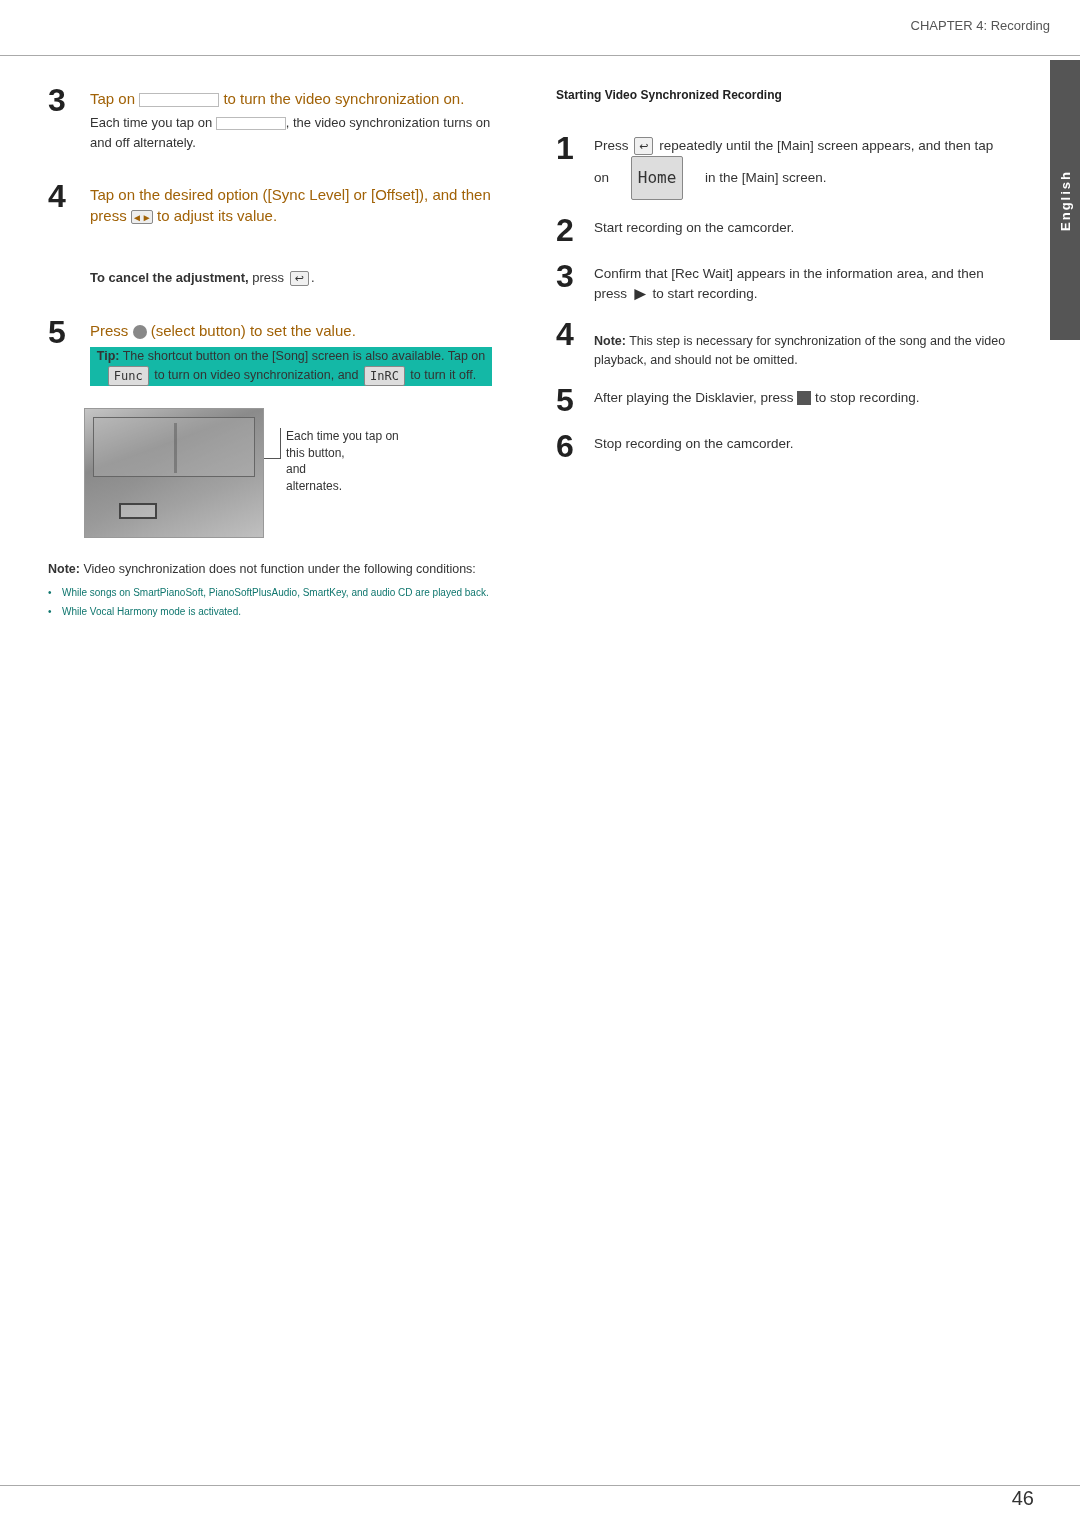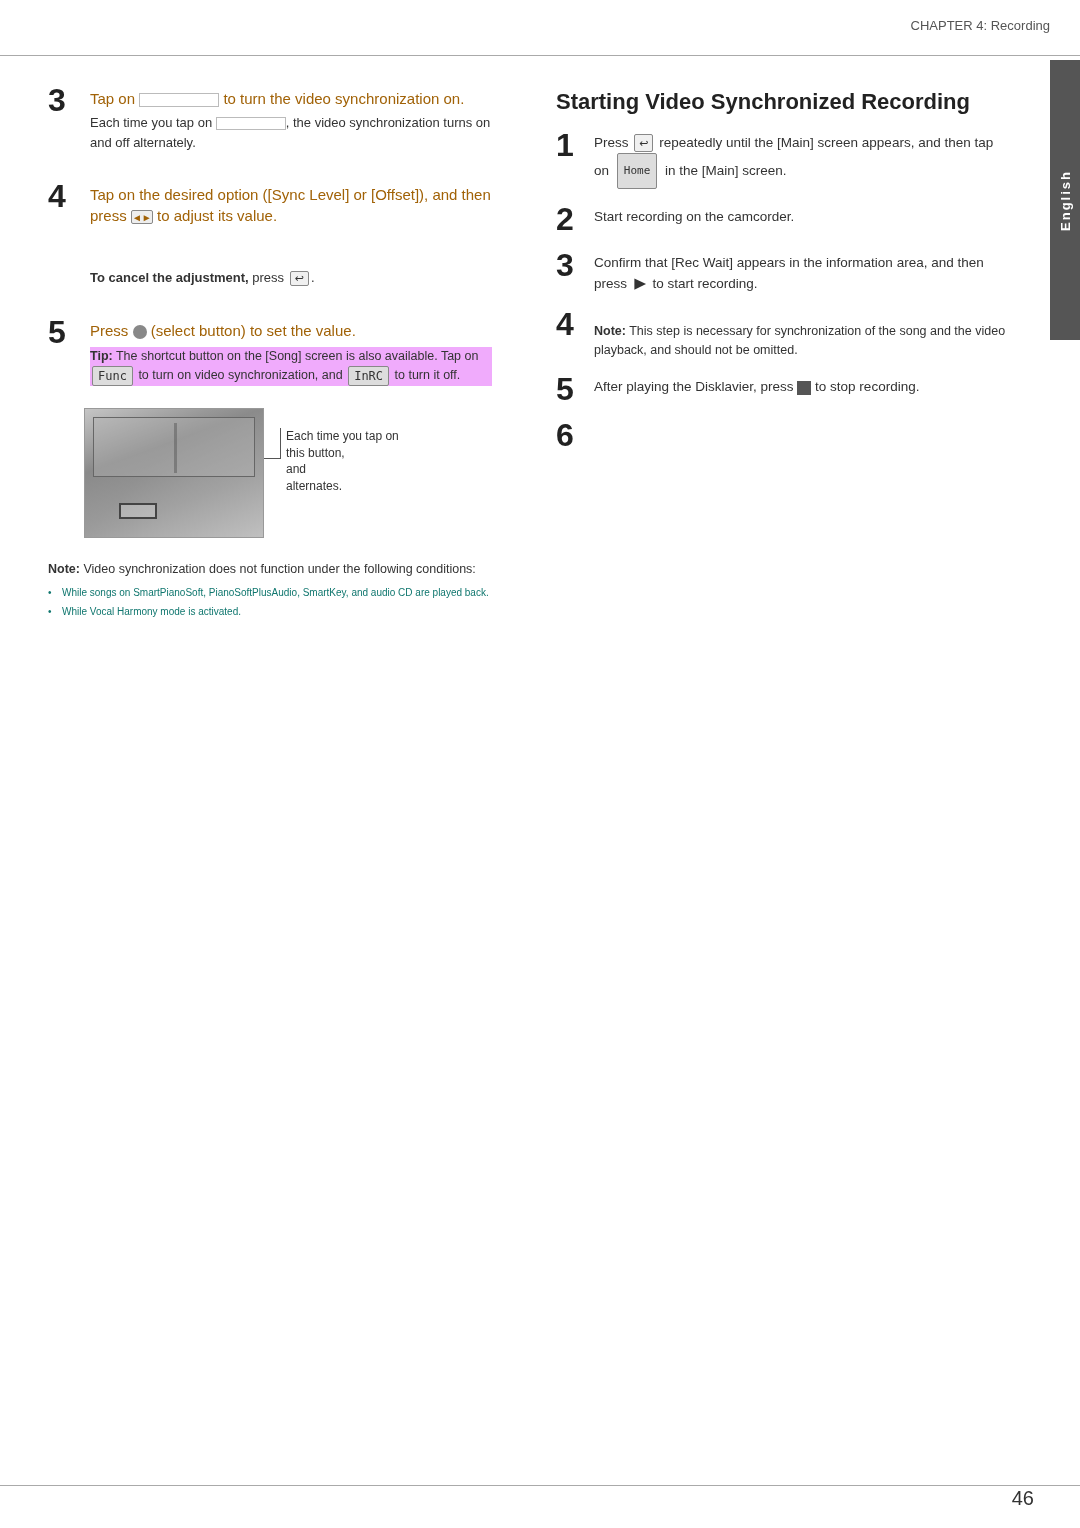--- a/index.html
+++ b/index.html
@@ -91,25 +91,26 @@
     .cancel-line {
       font-size: 13px;
       color: #333;
       margin-bottom: 12px;
       margin-top: 44px;
     }
     .cancel-line strong {
       font-weight: bold;
     }
     .tip-box {
-      background: #f0abfc;
+      background: #14b8a6;
       font-size: 12.5px;
       color: #333;
       line-height: 1.5;
       margin-top: 6px;
+      text-align: center;
     }
     .tip-box .tip-label {
       font-weight: bold;
     }
     .note-box {
       font-size: 12.5px;
       color: #333;
       line-height: 1.5;
       margin-top: 10px;
     }
@@ -145,24 +146,24 @@
       position: relative;
       margin-bottom: 4px;
     }
     .bullet-list li::before {
       content: '•';
       position: absolute;
       left: 0;
       top: 0;
     }
     .section-title {
-      font-size: 22px;
+      font-size: 12px;
       font-weight: bold;
       color: #222;
-      margin-bottom: 16px;
+      margin-bottom: 32px;
       line-height: 1.3;
     }
     .inline-btn {
       display: inline-block;
       background: #ddd;
       border: 1px solid #888;
       border-radius: 2px;
       padding: 0px 5px;
       font-size: 12px;
       font-family: monospace;
@@ -207,24 +208,24 @@
       line-height: 1;
       margin-right: 8px;
       margin-top: -4px;
     }
     .home-icon-inline {
       display: inline-block;
       background: #ddd;
       border: 1px solid #888;
       border-radius: 2px;
       padding: 9px 6px;
-      font-size: 11px;
+      font-size: 16px;
       font-family: monospace;
       vertical-align: middle;
-      margin: 0 4px;
+      margin: 0 18px;
     }
   </style>
 </head>
 <body>
 
 <div class="page-header">
   <span>CHAPTER 4: Recording</span>
 </div>
 
 <div class="right-sidebar">
@@ -346,20 +347,23 @@
       <div class="step-num-right">5</div>
       <div class="step-content">
         <div class="step-body">
           After playing the Disklavier, press <span style="display:inline-block;width:14px;height:14px;background:#555;vertical-align:middle;"></span> to stop recording.
         </div>
       </div>
     </div>
 
     <div class="step-inline">
       <div class="step-num-right">6</div>
+      <div class="step-content">
+        <div class="step-body">Stop recording on the camcorder.</div>
+      </div>
     </div>
 
   </div>
 </div>
 
 <div class="page-bottom-line"></div>
 
 <div class="page-footer">
   <span>46</span>
 </div>

